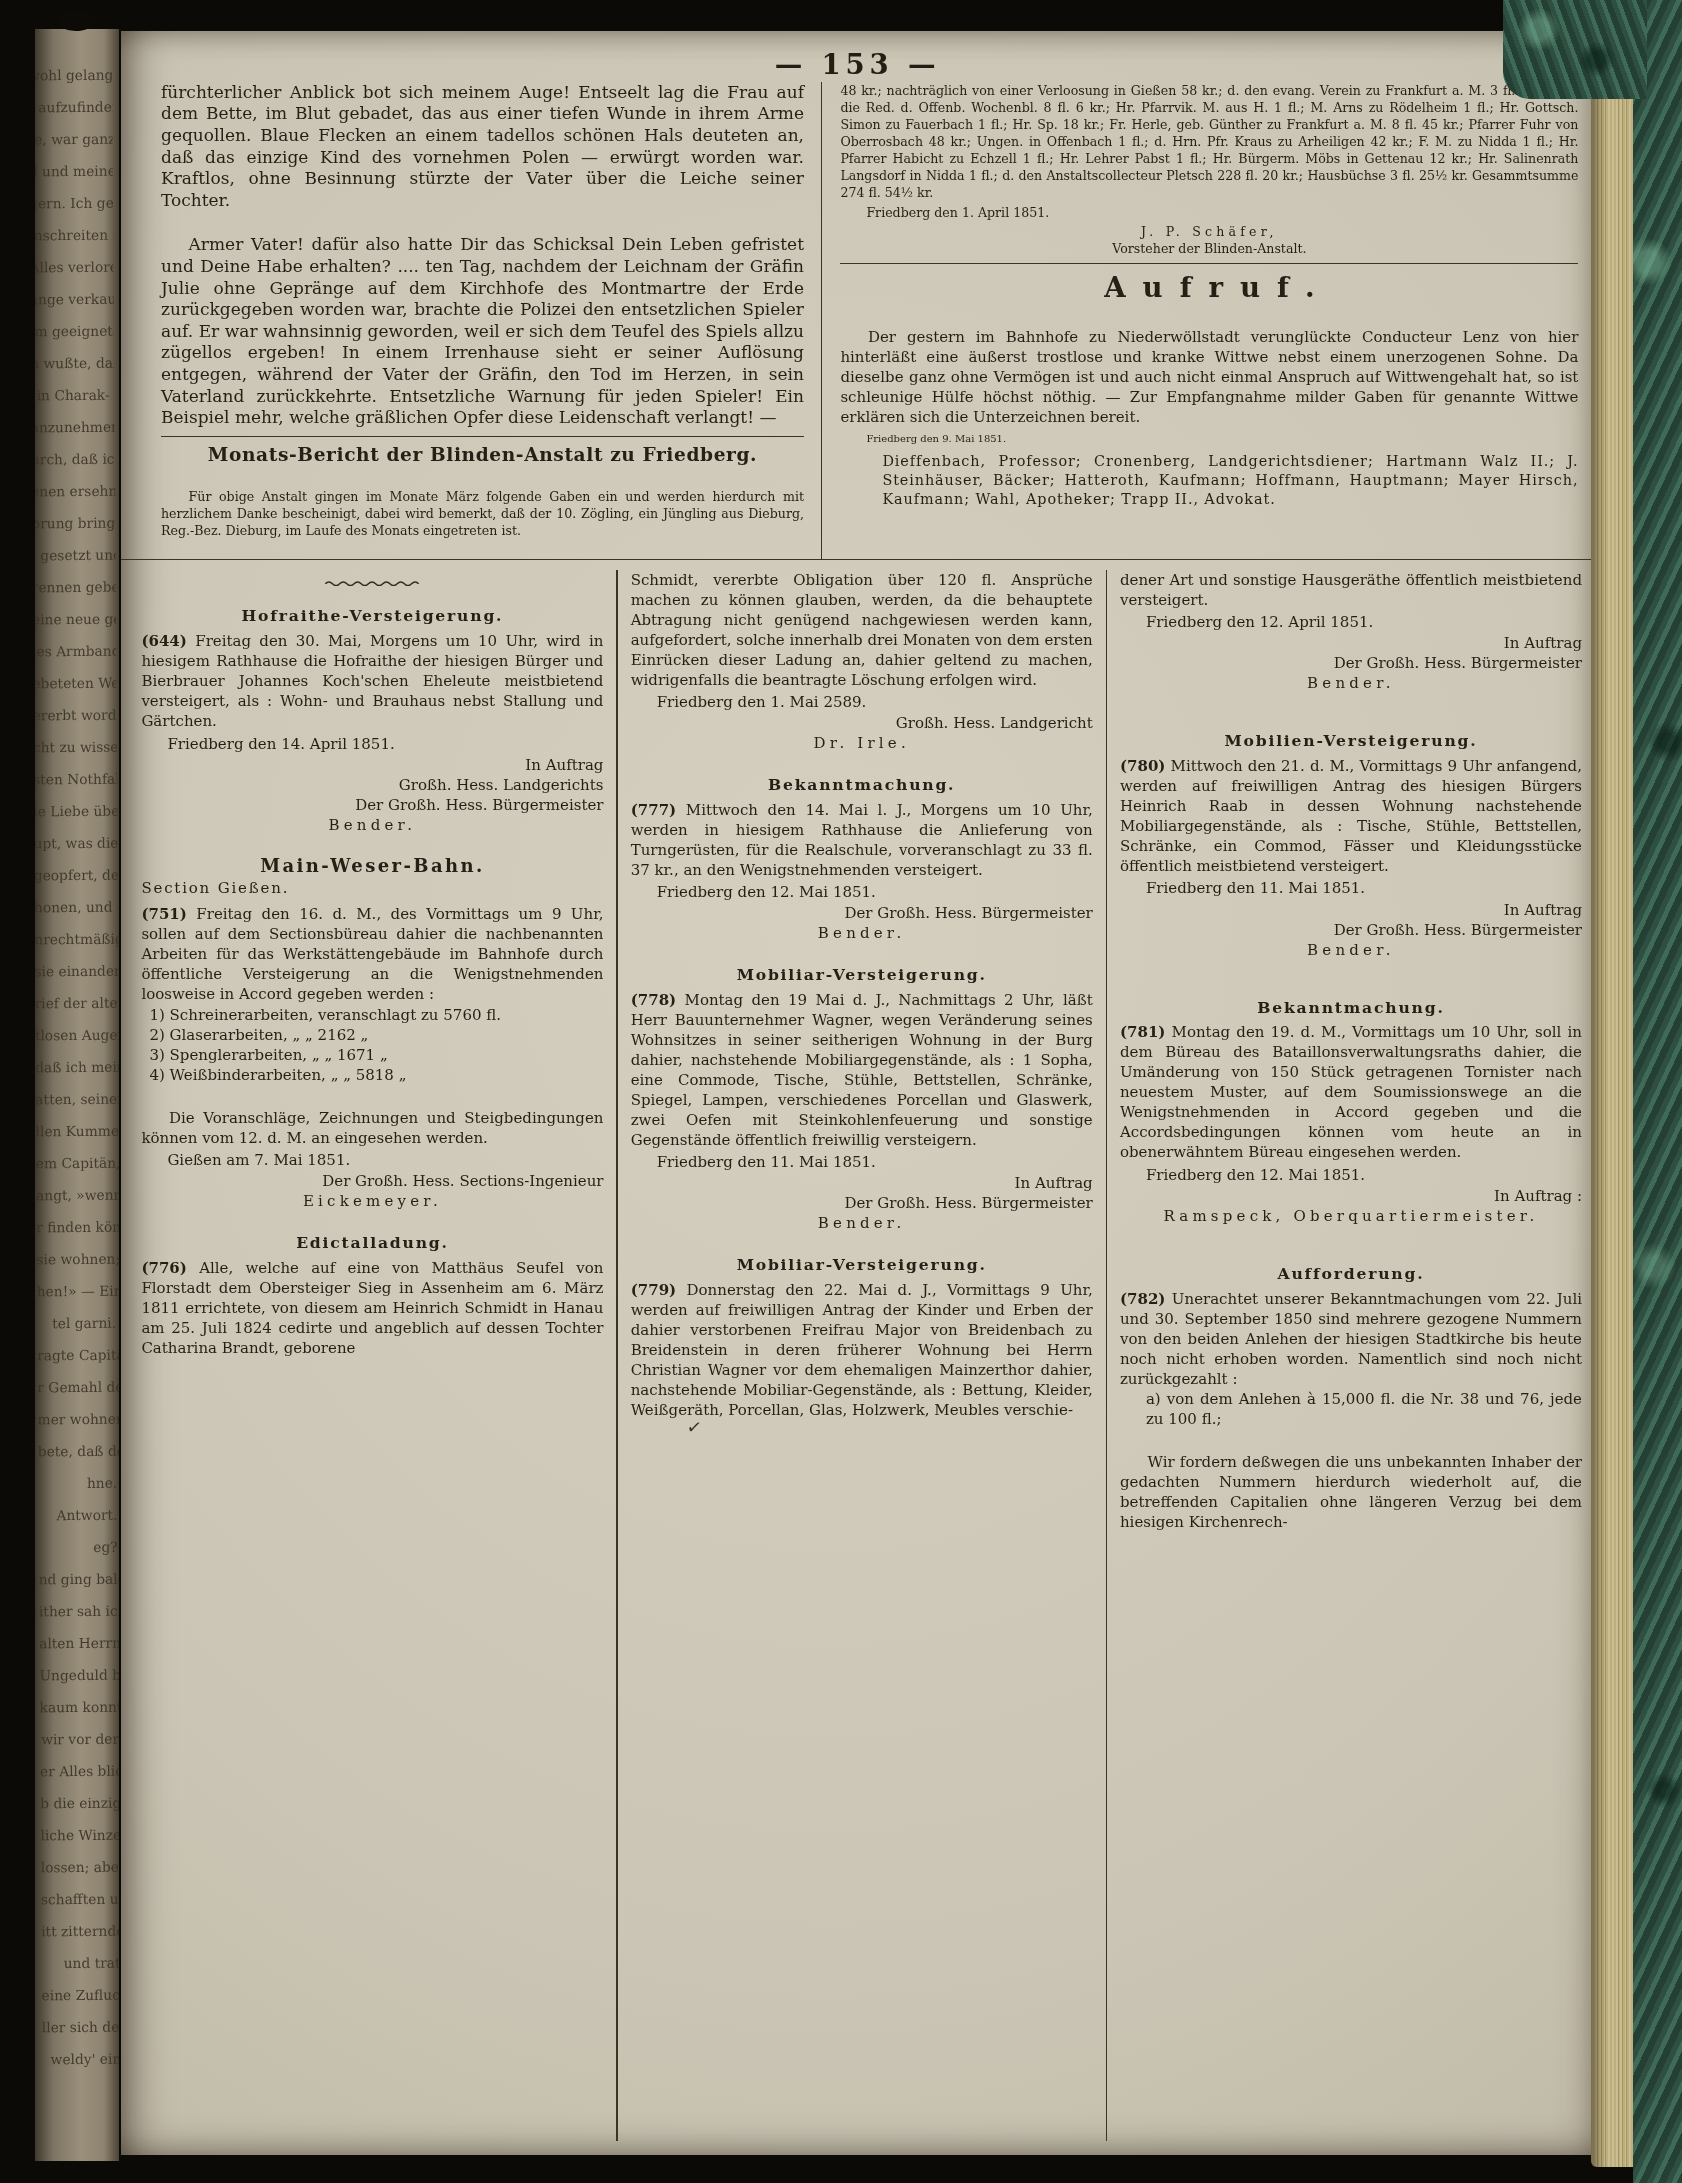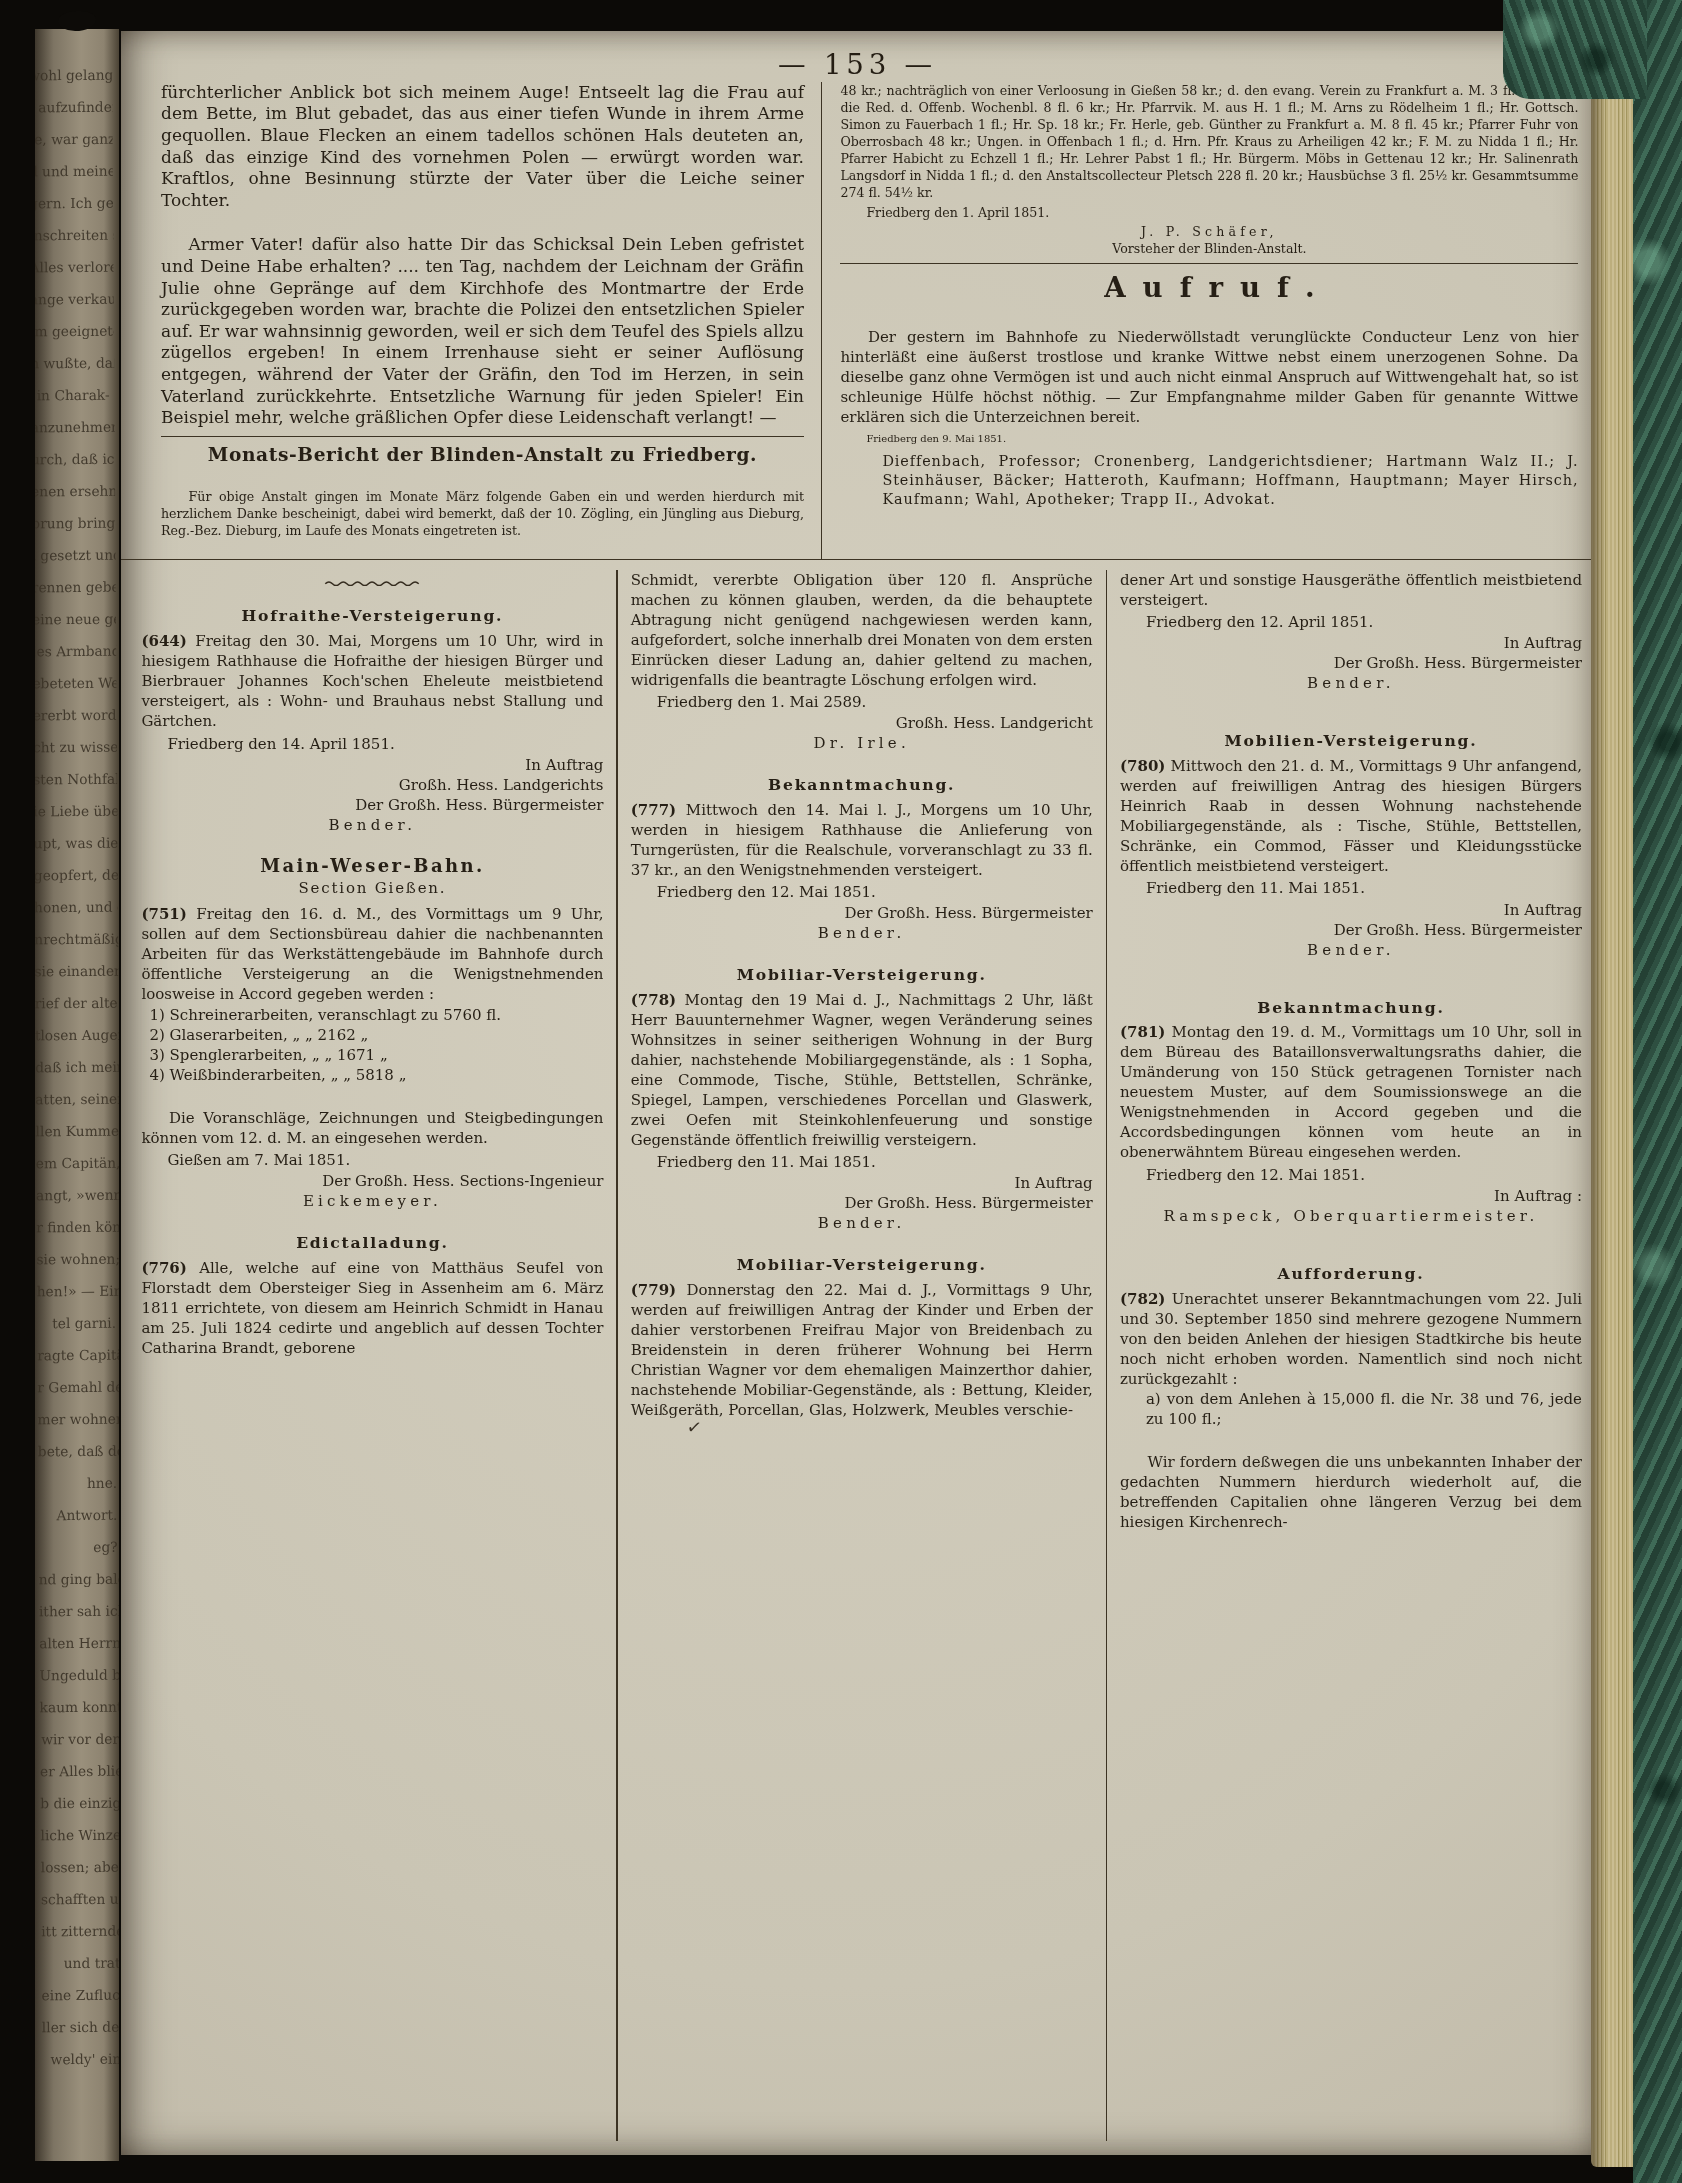--- a/index.html
+++ b/index.html
@@ -58,21 +58,21 @@
     background: radial-gradient(ellipse 130% 100% at 48% 42%, #d4cfbf 0%, #cac5b4 50%, #bab2a0 88%, #a79e8a 100%);
     box-shadow:
       inset 29px 0 42px -21.6px rgba(35,25,15,.6),
       inset -21.6px 0 36px -20.4px rgba(60,48,30,.42),
       inset 0 18px 30px -18px rgba(40,30,18,.38),
       inset 0 -21.6px 38px -21.6px rgba(40,30,18,.42);
     overflow:hidden;
   }
   .page-number {
     height: 46px; padding-top: 17px;
-    text-align:center; font-size: 27.6px; font-weight: normal; letter-spacing: 4.8px;
+    text-align:center; font-size: 27.6px; font-weight: bold; letter-spacing: 4.8px;
     color:#241d13;
   }
   
   .top-section {
     display:flex; height: 483px; overflow:hidden;
     padding: 4.8px 15.6px 0 40px;
     border-bottom: 1.8px solid #3c3323;
   }
   .col-left { width: 643px; flex: none; }
   .col-right { flex: 1; padding-left: 1.2px; }
@@ -109,21 +109,21 @@
   .bcol { flex: 1; font-size: 15px; line-height: 20px; }
   .vdiv-bot { width: 1.2px; background:#3c3323; margin: 0 13px; flex:none; }
   .section-heading { text-align:center; font-weight:bold; font-size: 22px; line-height: 27.6px; margin-bottom: 2.4px; }
   .squiggle-wrap { text-align:center; margin: 1.2px 0 15.6px; }
   .notice { margin-bottom: 21.6px; }
   .notice-heading {
     text-align:center; font-weight:bold; font-size: 15.6px;
     letter-spacing: 1.8px; margin-bottom: 4.8px;
   }
   .notice-heading-lg { font-size: 18px; letter-spacing: 2.4px; margin-bottom: 1.2px; }
-  .notice-subheading { text-align:center; font-size: 15px; letter-spacing: 1.8px; margin-bottom: 6px; }
+  .notice-subheading { font-size: 15px; letter-spacing: 1.8px; margin-bottom: 6px; }
   .notice-body { text-align: justify; }
   .nnum { font-weight: bold; }
   .tender-list { margin: 1.2px 0 2.4px; }
   .tender-item { padding-left: 26px; text-indent: -18px; text-align: justify; }
   .letter-item { padding-left: 26px; text-align: justify; }
   .b-date { text-indent: 26px; margin: 2.4px 0 1.2px; }
   .b-sig { text-align:right; }
   .b-name { text-align:center; letter-spacing: 4.2px; }
   .col3 .notice { margin-bottom: 38px; }
   .ink-mark { margin-top: 12px; padding-left: 54px; font-size: 18px; color:#3a3226; transform: rotate(8deg); }

